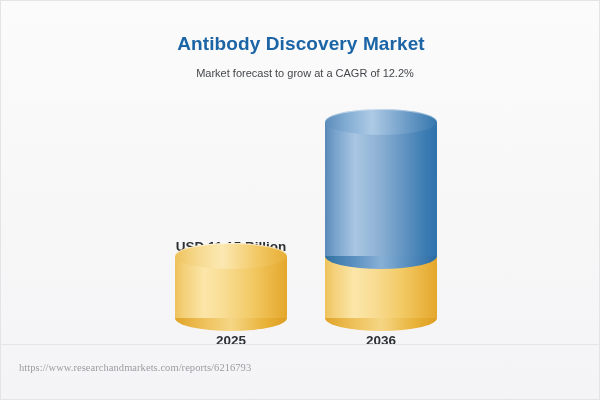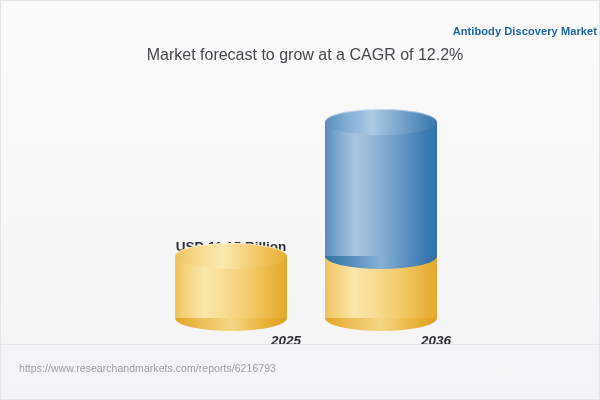--- a/index.html
+++ b/index.html
@@ -26,29 +26,28 @@
 
   
   .header {
     position: absolute;
     top: 20px;
     left: 0;
     width: 600px;
     text-align: center;
   }
   .chart-title {
-    font-size: 11px;
+    font-size: 19px;
     font-weight: bold;
     color: #1b64a5;
     letter-spacing: 0.1px;
-    margin: 4px;
-    text-align: right;
+    margin: 12px;
   }
   .chart-subtitle {
-    font-size: 16px;
+    font-size: 11px;
     color: #44474b;
     margin: 9px 0 0 8px;
     font-weight: normal;
   }
 
   
   .plot {
     position: absolute;
     left: 0;
     top: 80px;
@@ -74,25 +73,24 @@
     white-space: nowrap;
   }
   .bar-group.g0 .value-label { bottom: 92px; }
   .bar-group.g1 .value-label { bottom: 202px; }
 
   .cat-label {
     position: absolute;
     width: 140px;
     left: 0;
     bottom: -2px;
-    text-align: right;
+    text-align: center;
     font-size: 13.5px;
     font-weight: bold;
     color: #2d3033;
-    font-style: italic;
   }
 
   
   .cyl {
     position: absolute;
     bottom: 28px;
     left: 14px;
     width: 112px;
   }
   .cyl-seg {
@@ -164,20 +162,21 @@
 
   
   .footer {
     position: absolute;
     left: 0;
     bottom: 0;
     width: 600px;
     height: 55px;
     border-top: 1px solid #e4e5e7;
     box-sizing: border-box;
+    font-family: Liberation Serif, serif;
   }
   .footer-url {
     position: absolute;
     left: 18px;
     top: 17px;
     font-size: 10.5px;
     color: #9a9da1;
     letter-spacing: 0.05px;
     text-decoration: none;
   }

